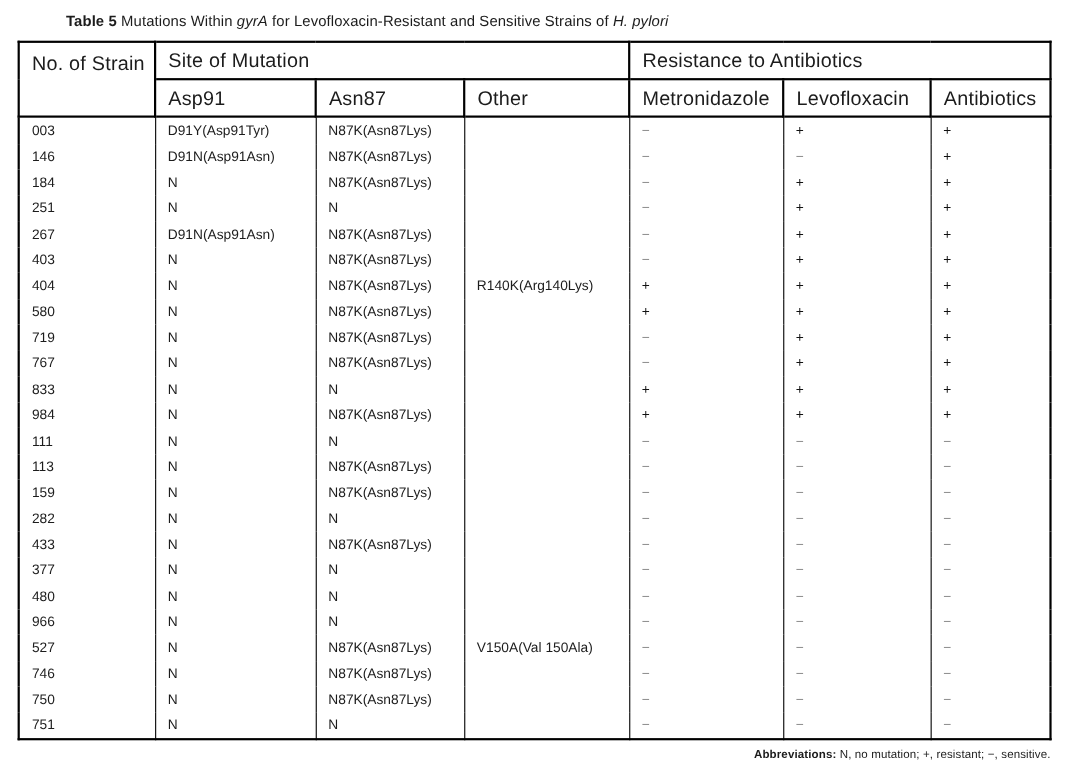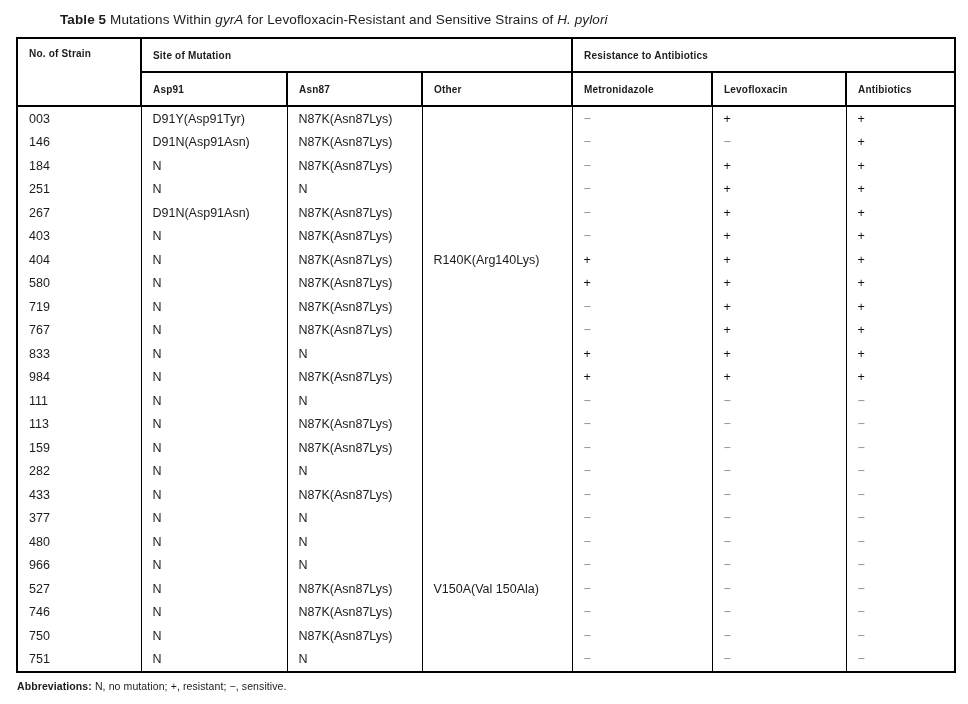--- a/index.html
+++ b/index.html
@@ -37,22 +37,22 @@
   col.c1 { width: 124px; }
   col.c2 { width: 146px; }
   col.c3 { width: 135px; }
   col.c4 { width: 150px; }
   col.c5 { width: 140px; }
   col.c6 { width: 134px; }
   col.c7 { width: 109px; }
 
   thead th {
     border: 2px solid #000;
-    font-size: 10px;
-    font-weight: bold;
+    font-size: 18px;
+    font-weight: normal;
     text-align: left;
     padding: 0 4px 0 11px;
     height: 32px;
     vertical-align: middle;
     letter-spacing: 0.2px;
   }
   thead th.rowspan-cell {
     vertical-align: top;
     padding-top: 9px;
   }
@@ -69,20 +69,21 @@
     white-space: nowrap;
     overflow: hidden;
   }
   tbody td.minus { color: #8a8a8a; }
   tbody td.plus  { color: #111111; }
 
   .footnote {
     font-size: 10.5px;
     margin: 7px 0 0 1px;
     letter-spacing: 0.1px;
+    text-align: right;
   }
   .footnote .b { font-weight: bold; }
 </style>
 </head>
 <body>
 
 <div class="page">
 
   <div class="table-title">
     <span class="b">Table 5</span><span> Mutations Within </span><span class="it">gyrA</span><span> for Levofloxacin-Resistant and Sensitive Strains of </span><span class="it">H. pylori</span>

